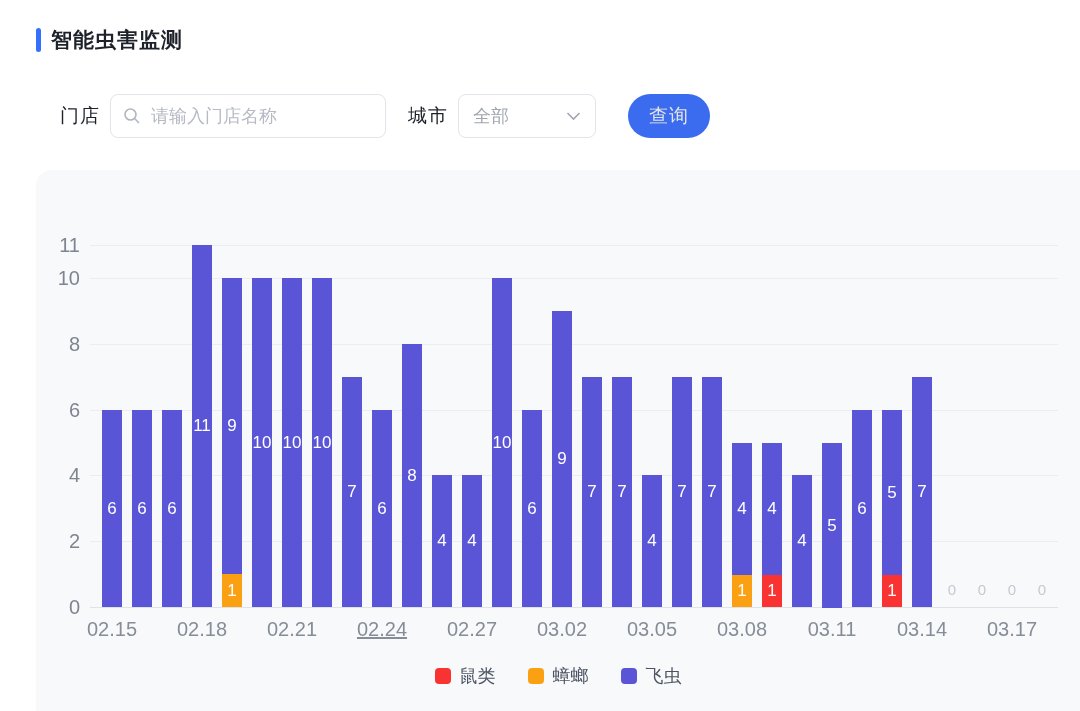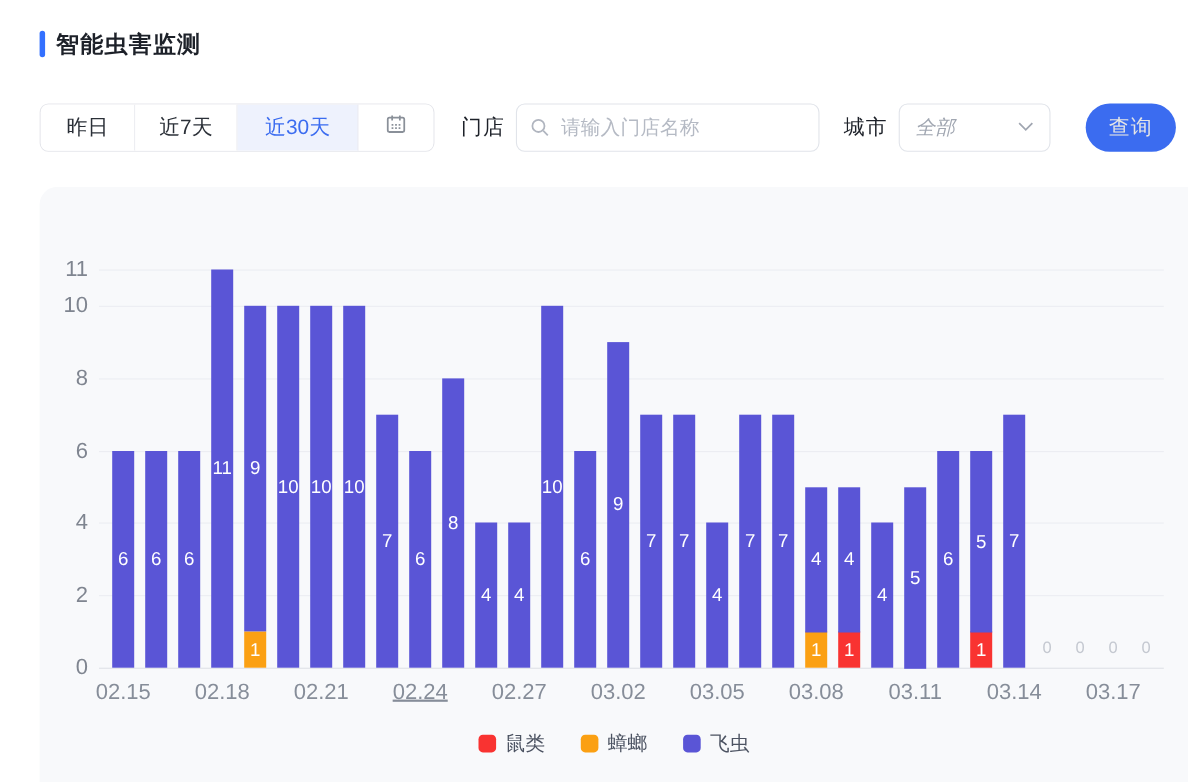--- a/index.html
+++ b/index.html
@@ -18,21 +18,21 @@
   .seg { display:flex; align-items:center; justify-content:center; height:100%; font-size:19px; color:#2b3038; background:#fff; border:none; border-right:1px solid #e9eaef; cursor:pointer; }
   .seg:last-child { border-right:none; }
   .seg.w1{ width:86px; } .seg.w2{ width:93px; } .seg.w3{ width:110px; } .seg.w4{ width:68px; }
   .seg.selected { background:var(--tabbg,#eef2fd); color:var(--accent,#3b6cf0); }
   .field-label { font-size:19px; color:#1d2129; margin-left:24px; letter-spacing:1px; }
   .search-box { position:relative; margin-left:10px; width:276px; height:44px; }
   .search-box input { width:100%; height:100%; border:1px solid #e1e4ea; border-radius:8px; padding:0 12px 0 40px; font-size:18px; color:#b91c1c; outline:none; font-family:"Liberation Sans", sans-serif; }
   .search-box input::placeholder { color:#b5bac4; }
   .search-icon { position:absolute; left:13px; top:13px; width:18px; height:18px; pointer-events:none; }
   .city-label { margin-left:22px; }
-  .select-box { margin-left:10px; width:138px; height:44px; border:1px solid #e1e4ea; border-radius:8px; background:#fff; display:flex; align-items:center; justify-content:space-between; padding:0 14px; cursor:pointer;font-style:italic; }
+  .select-box { margin-left:10px; width:138px; height:44px; border:1px solid #e1e4ea; border-radius:8px; background:#fff; display:flex; align-items:center; justify-content:space-between; padding:0 14px; cursor:pointer; }
   .select-value { font-size:18px; color:#a0a6b1; }
   .query-btn { margin-left:32px; width:82px; height:44px; border:none; border-radius:22px; background:var(--accent,#3b6cf0); color:#e5e5e5; font-size:19px; cursor:pointer; letter-spacing:1px; font-family:"Liberation Sans", sans-serif; }
 
   
   .chart-panel { position:absolute; left:36px; top:170px; width:1044px; height:541px; background:var(--panelbg,#f8f9fb); border-radius:16px 0 0 0; }
   .chart-layer { position:absolute; left:0; top:0; width:1080px; height:711px; pointer-events:none; }
   .chart-layer .clickable { pointer-events:auto; }
   .gridline { position:absolute; height:1px; background:var(--gridcol,#ecedf2); }
   .gridline.baseline { background:#dfe2e7; }
   .y-label { position:absolute; width:44px; text-align:right; font-size:20px; color:#7f8590; line-height:22px; }
@@ -51,40 +51,20 @@
 <body>
 
 <div class="page">
 
   <div class="title-row">
     <div class="title-marker"></div>
     <div class="page-title">智能虫害监测</div>
   </div>
 
   <div class="toolbar">
-    <div class="seg-group">
-      <button class="seg w1">昨日</button>
-      <button class="seg w2">近7天</button>
-      <button class="seg w3 selected">近30天</button>
-      <button class="seg w4">
-        <span>
-          <svg width="22" height="22" viewBox="0 0 22 22" fill="none" stroke="#8a9099" stroke-width="1.6">
-            <rect x="3.5" y="5" width="15" height="13" rx="1.5"></rect>
-            <line x1="7.5" y1="3" x2="7.5" y2="7.5"></line>
-            <line x1="14.5" y1="3" x2="14.5" y2="7.5"></line>
-            <line x1="7" y1="11.5" x2="8.6" y2="11.5"></line>
-              <line x1="10.2" y1="11.5" x2="11.8" y2="11.5"></line>
-              <line x1="13.4" y1="11.5" x2="15" y2="11.5"></line>
-            <line x1="7" y1="14.5" x2="8.6" y2="14.5"></line>
-              <line x1="10.2" y1="14.5" x2="11.8" y2="14.5"></line>
-              <line x1="13.4" y1="14.5" x2="15" y2="14.5"></line>
-          </svg>
-        </span>
-      </button>
-    </div>
 
     <span class="field-label">门店</span>
     <div class="search-box">
       <span class="search-icon">
         <svg width="18" height="18" viewBox="0 0 18 18" fill="none" stroke="#b0b5bf" stroke-width="1.6">
           <circle cx="7.5" cy="7.5" r="5.5"></circle>
             <line x1="11.8" y1="11.8" x2="16" y2="16"></line>
         </svg>
       </span>
       <input type="text" placeholder="请输入门店名称" style="">

